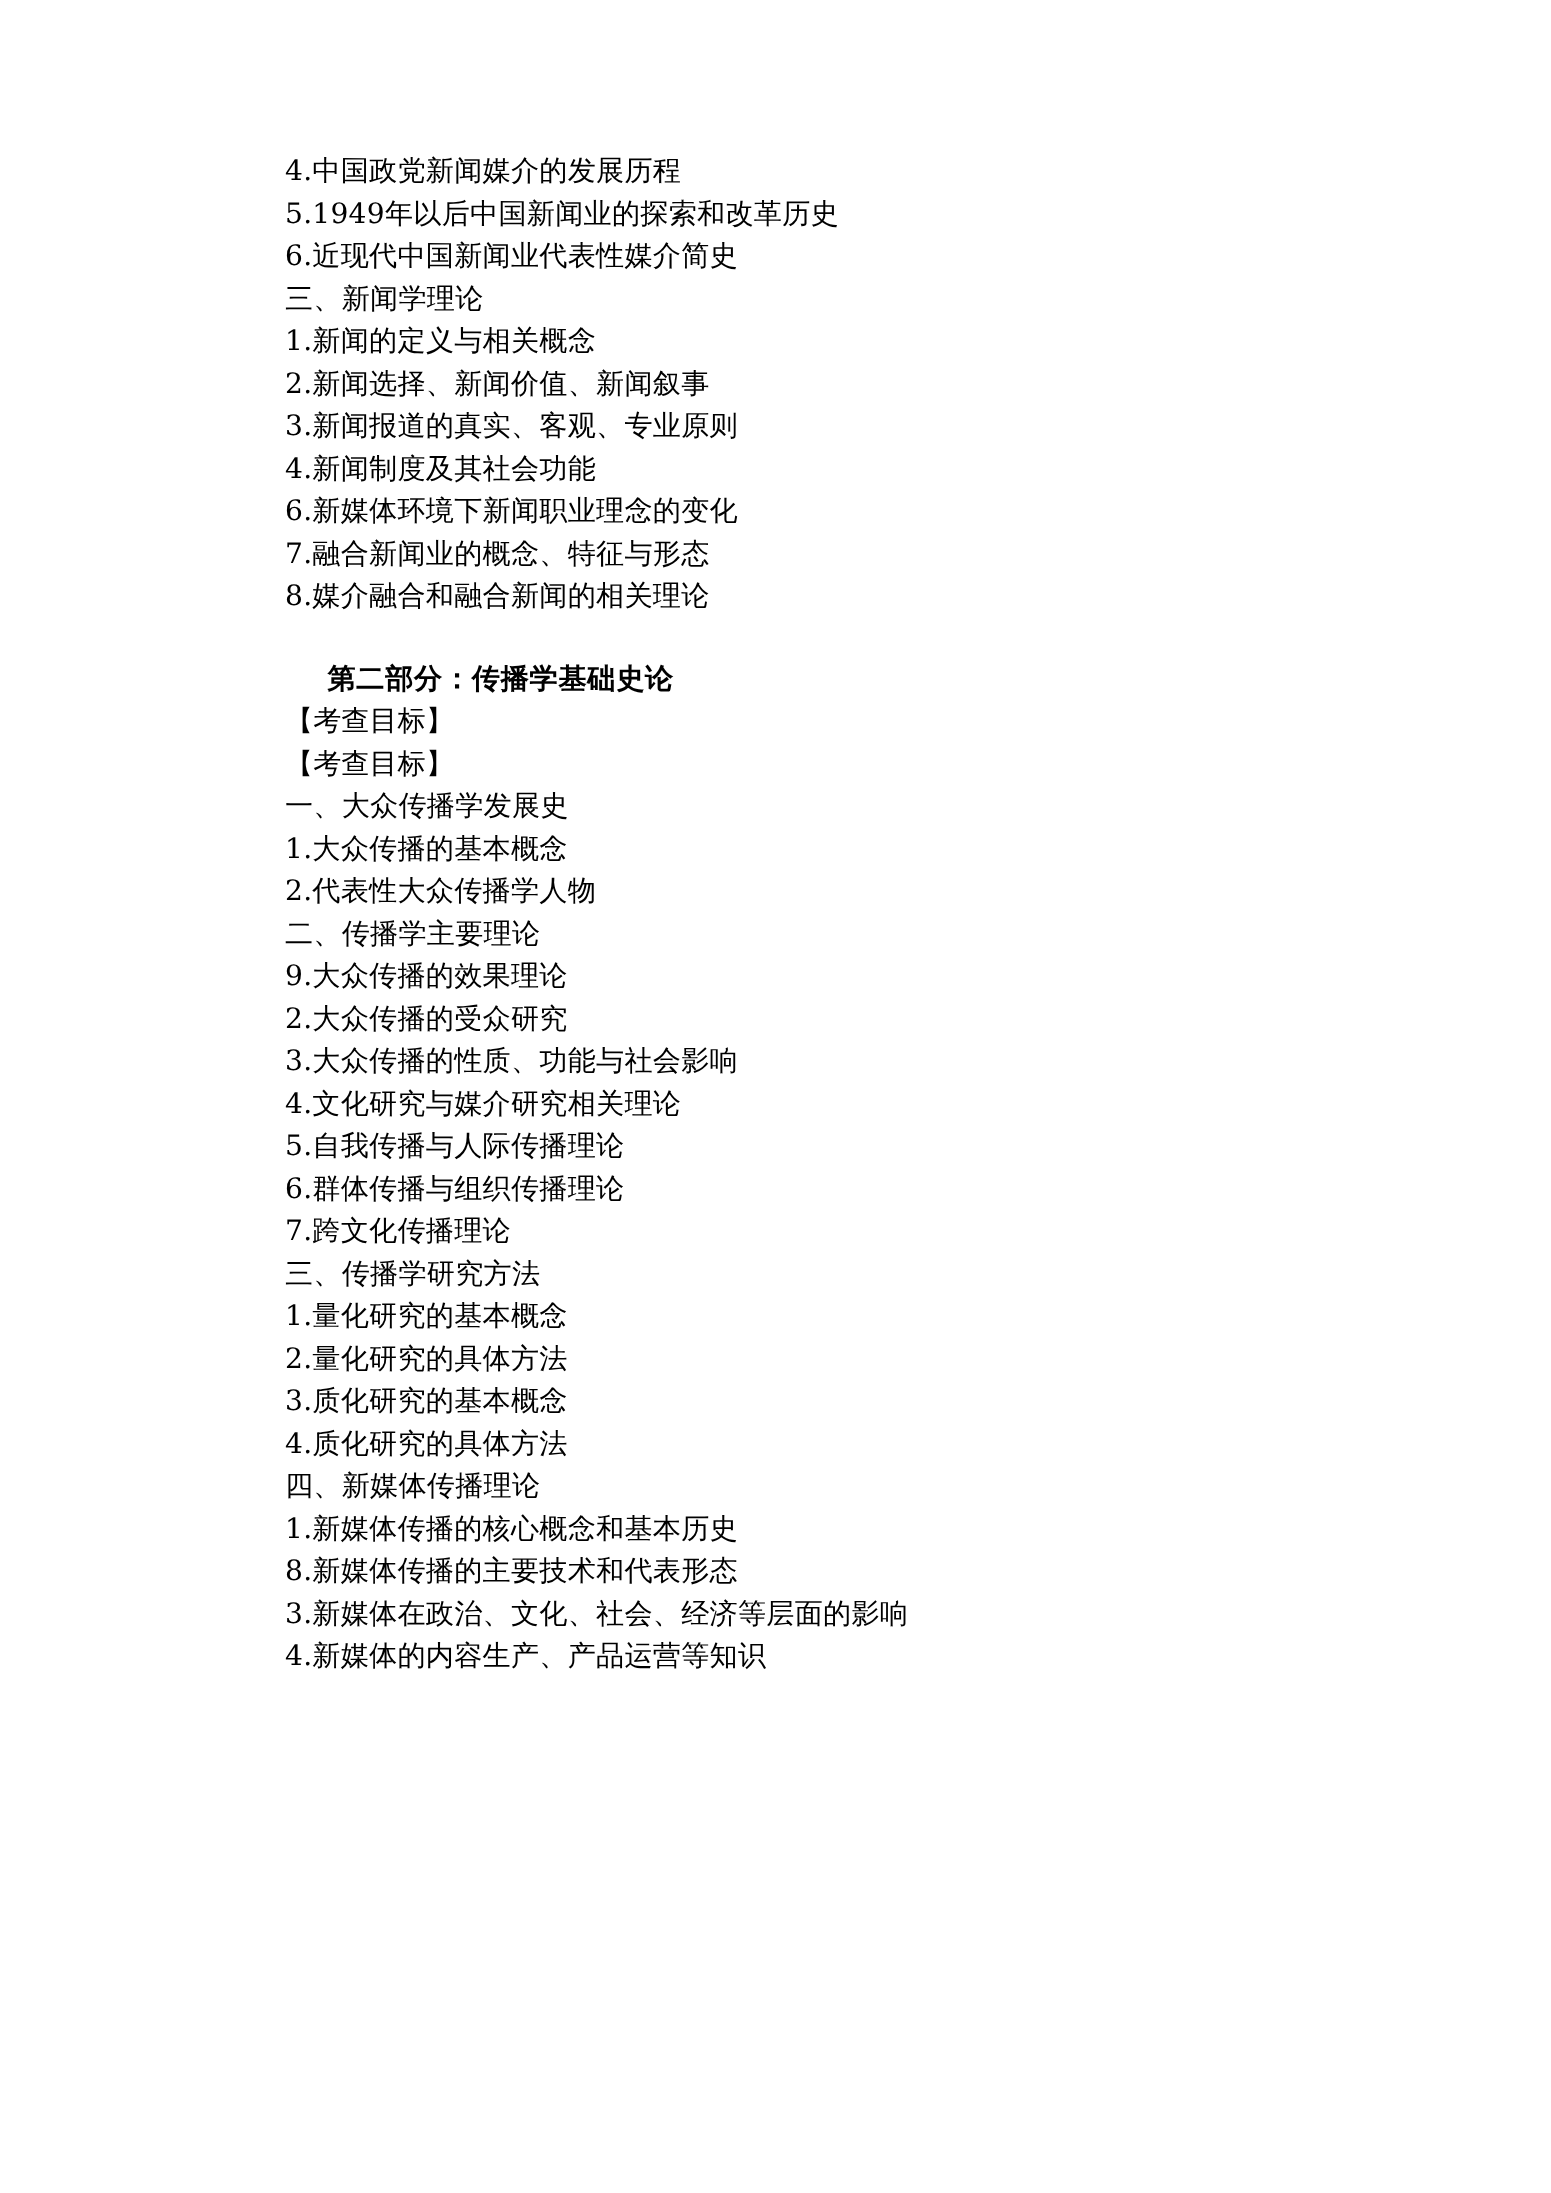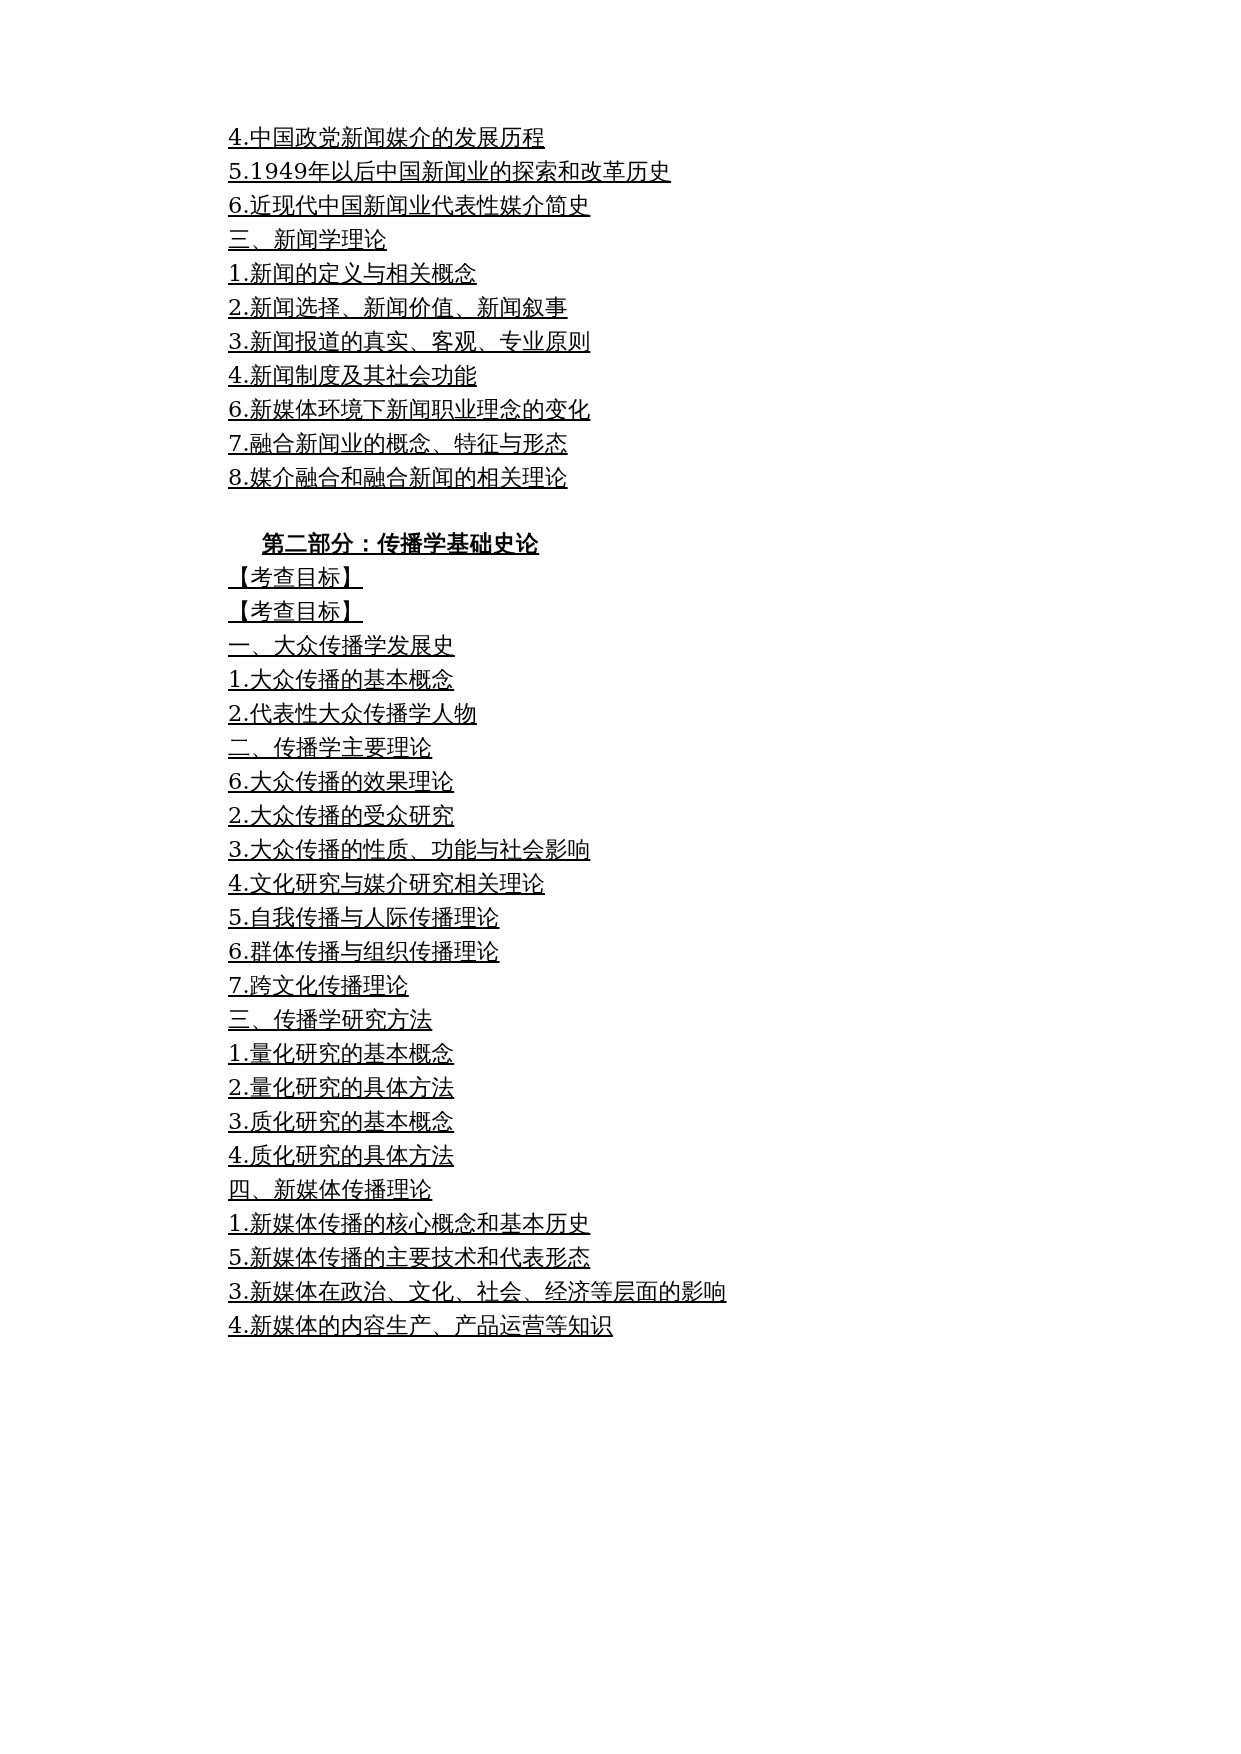--- a/index.html
+++ b/index.html
@@ -16,21 +16,20 @@
     overflow: hidden;
   }
   .page {
     position: absolute;
     left: 0;
     top: 0;
     width: 1241px;
     height: 1754px;
     box-sizing: border-box;
     padding: 120px 73px 0 228px;
-    text-decoration: underline;
   }
   .doc-line {
     font-size: 22.5px;
     line-height: 34px;
     letter-spacing: 0.2px;
     white-space: pre;
   }
   .section-heading {
     font-weight: bold;
     font-size: 22.5px;
@@ -80,38 +79,38 @@
   <div class="bracket-line">【考查目标】</div>
 
   <div>
     <div class="doc-line">一、大众传播学发展史</div>
     <div class="doc-line">1.大众传播的基本概念</div>
     <div class="doc-line">2.代表性大众传播学人物</div>
   </div>
 
   <div>
     <div class="doc-line">二、传播学主要理论</div>
-    <div class="doc-line">6.大众传播的效果理论</div>
+    <div class="doc-line">9.大众传播的效果理论</div>
     <div class="doc-line">2.大众传播的受众研究</div>
     <div class="doc-line">3.大众传播的性质、功能与社会影响</div>
     <div class="doc-line">4.文化研究与媒介研究相关理论</div>
     <div class="doc-line">5.自我传播与人际传播理论</div>
     <div class="doc-line">6.群体传播与组织传播理论</div>
     <div class="doc-line">7.跨文化传播理论</div>
   </div>
 
   <div>
     <div class="doc-line">三、传播学研究方法</div>
     <div class="doc-line">1.量化研究的基本概念</div>
     <div class="doc-line">2.量化研究的具体方法</div>
     <div class="doc-line">3.质化研究的基本概念</div>
     <div class="doc-line">4.质化研究的具体方法</div>
   </div>
 
   <div>
     <div class="doc-line">四、新媒体传播理论</div>
     <div class="doc-line">1.新媒体传播的核心概念和基本历史</div>
-    <div class="doc-line">5.新媒体传播的主要技术和代表形态</div>
+    <div class="doc-line">8.新媒体传播的主要技术和代表形态</div>
     <div class="doc-line">3.新媒体在政治、文化、社会、经济等层面的影响</div>
     <div class="doc-line">4.新媒体的内容生产、产品运营等知识</div>
   </div>
 
 </div>
 
 </body></html>

